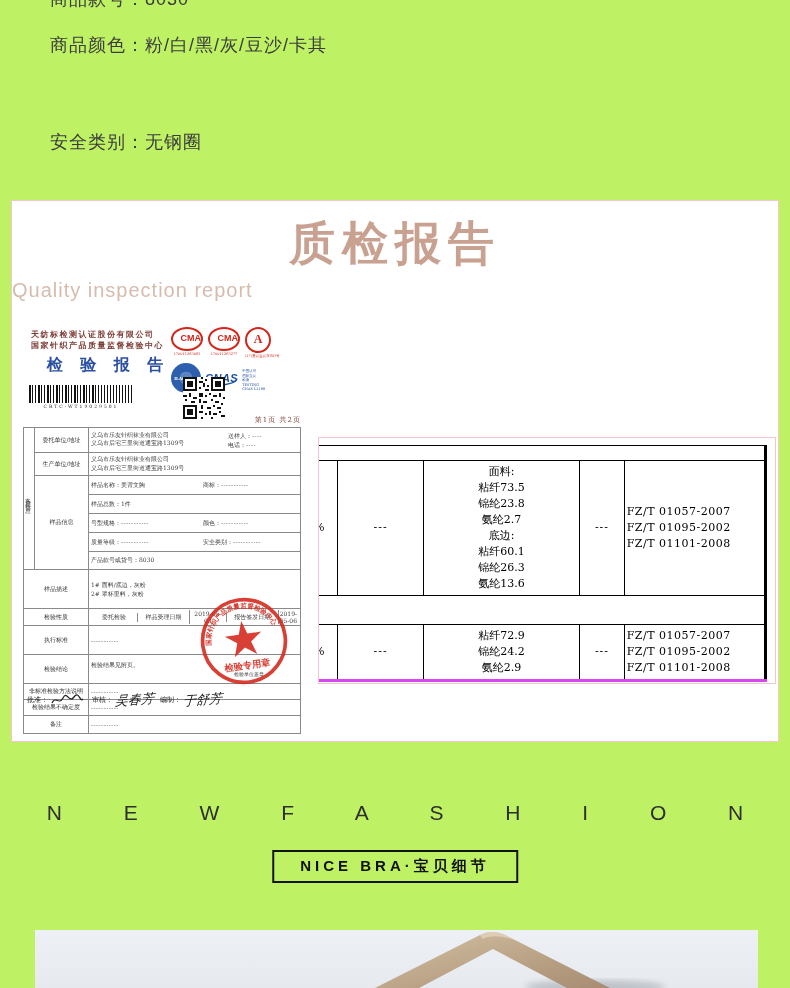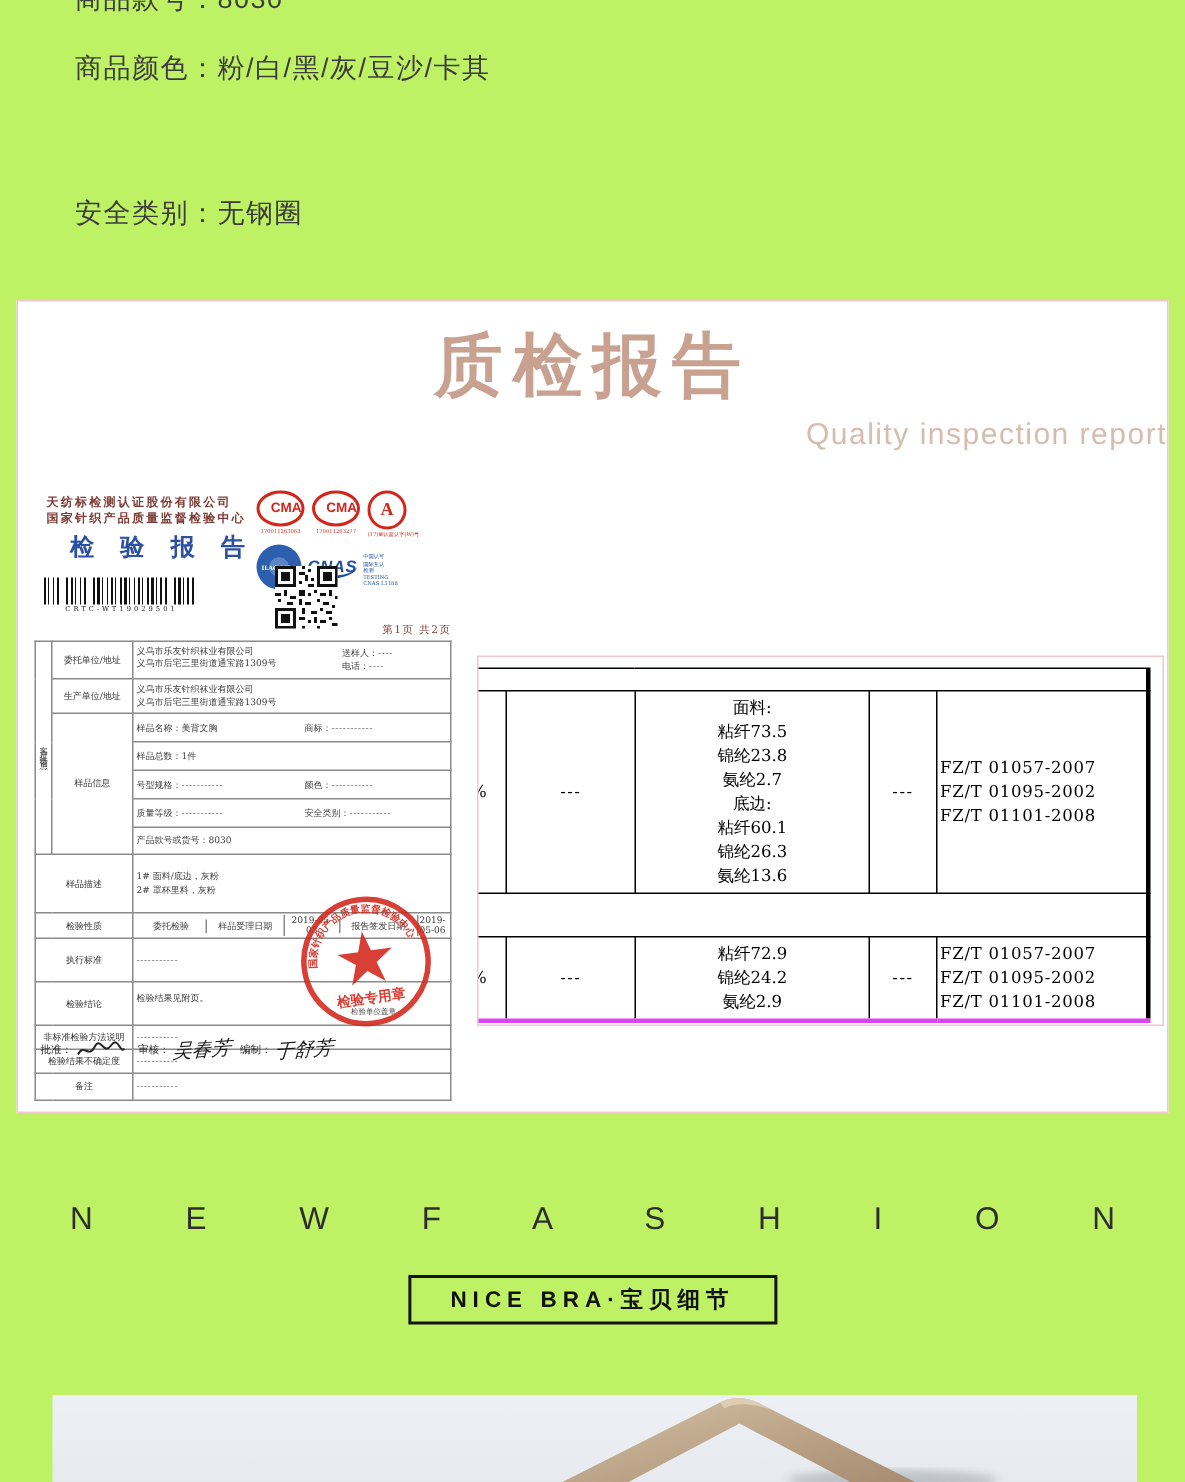--- a/index.html
+++ b/index.html
@@ -23,21 +23,21 @@
     border-left:6px solid transparent;border-right:6px solid transparent;border-top:9px solid #111;}
   .m1{left:159px;} .m2{left:86px;}
   .ticks{position:absolute;left:0;top:42px;width:190px;display:flex;justify-content:space-between;
     font-size:15px;color:#4a4a4a;}
 
   
   .report-card{position:absolute;left:11px;top:200px;width:766px;height:540px;
     border:1px solid #f3c6cd;background:#fff;}
   .qc-title{margin-top:12px;text-align:center;font-size:46px;font-weight:bold;
     color:#c8a191;letter-spacing:7px;}
-  .qc-subtitle{margin-top:4px;text-align:right;font-size:20px;color:#d5bcae;letter-spacing:1px;}
+  .qc-subtitle{margin-top:4px;text-align:left;font-size:20px;color:#d5bcae;letter-spacing:1px;}
 
   
   .doc{position:absolute;left:11px;top:126px;width:280px;height:392px;
     font-family:"DejaVu Serif","Liberation Serif",serif;}
   .company{position:absolute;left:8px;top:2px;font-size:8px;font-weight:bold;color:#7d3c36;
     letter-spacing:1.5px;line-height:11px;}
   .doc-title{position:absolute;left:10px;top:28px;width:150px;text-align:center;
     font-size:16px;font-weight:bold;color:#2b50a1;letter-spacing:6px;}
   .barcode{position:absolute;left:6px;top:58px;width:104px;height:18px;
     background:repeating-linear-gradient(90deg,#111 0 1.5px,#fff 1.5px 3px,#111 3px 3.6px,#fff 3.6px 6px,#111 6px 7px,#fff 7px 9px);}

